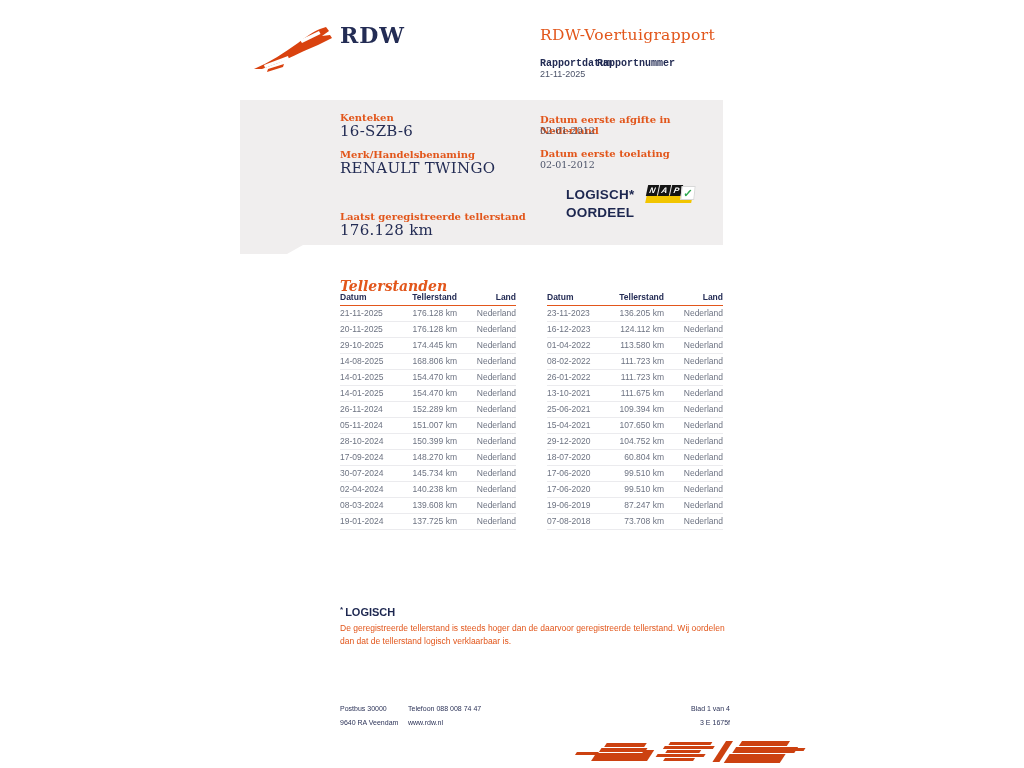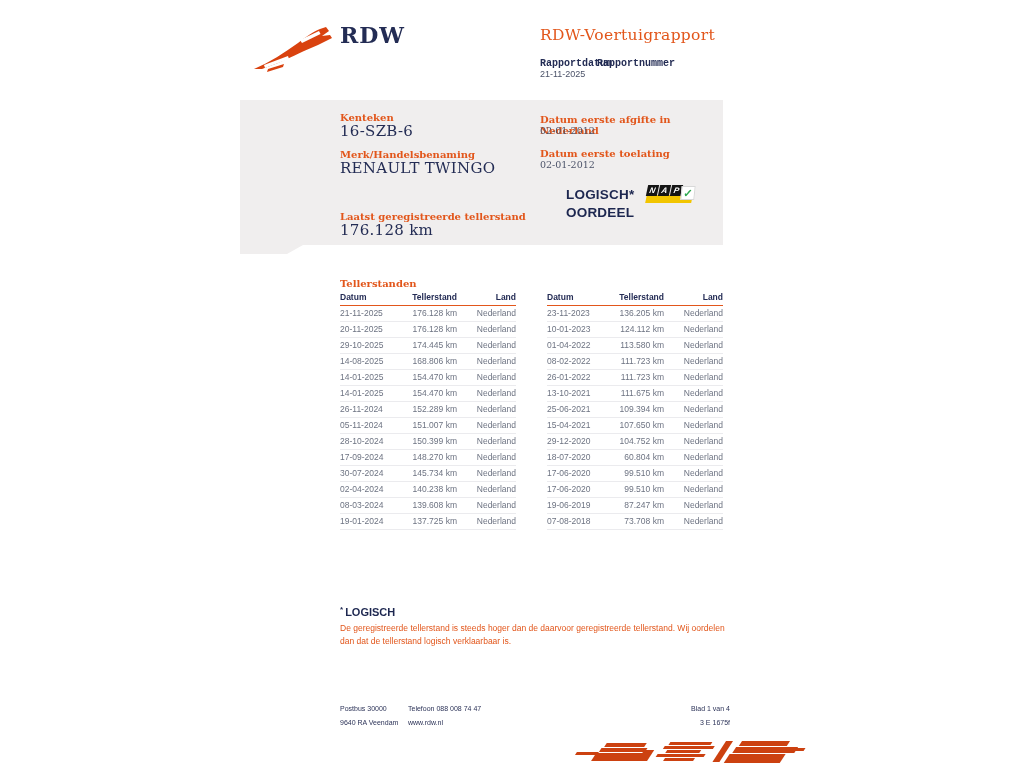--- a/index.html
+++ b/index.html
@@ -49,22 +49,22 @@
                background:#f2c500; transform:skewX(-12deg); }
   .nap-letters { position:absolute; left:0; top:0; display:flex; gap:1px; transform:skewX(-12deg); }
   .nap-letter { width:11px; height:11px; background:#141414; color:#fff; font-size:8px;
                 font-weight:bold; font-style:italic; display:flex; align-items:center;
                 justify-content:center; }
   .nap-check { position:absolute; right:0; top:1px; width:14px; height:14px; background:#fff;
                border:1px solid #d8d8d8; color:#2ea84f; font-size:11px; font-weight:bold;
                line-height:12px; text-align:center; transform:skewX(-6deg); }
 
   
-  .tbl-title { left:340px; top:278px; font-family:"DejaVu Serif", serif; font-size:10px;
-               font-weight:bold; color:#e2561b; }
+  .tbl-title { left:340px; top:278px; font-family:"DejaVu Serif", serif; font-size:14px;
+               font-weight:bold; color:#e2561b;font-style:italic; }
   table.km { border-collapse:collapse; table-layout:fixed; width:176px; font-size:8.5px; }
   table.km th { font-weight:bold; color:#242c55; text-align:left; padding:2px 0 3px 0;
                 border-bottom:1.5px solid #e2561b; }
   table.km td { color:#6d7382; padding:3px 0; border-bottom:1px solid #ebebee; line-height:9px; }
   table.km th:nth-child(1), table.km td:nth-child(1) { width:66px; }
   table.km th:nth-child(2), table.km td:nth-child(2) { width:51px; text-align:right; }
   table.km th:nth-child(3), table.km td:nth-child(3) { width:59px; text-align:right; }
   .tbl-left { left:340px; top:290px; }
   .tbl-right { left:547px; top:290px; }
 
@@ -220,21 +220,21 @@
         <th>Land</th>
       </tr>
     </thead>
     <tbody>
         <tr>
           <td>23-11-2023</td>
           <td>136.205 km</td>
           <td>Nederland</td>
         </tr>
         <tr>
-          <td>10-01-2023</td>
+          <td>16-12-2023</td>
           <td>124.112 km</td>
           <td>Nederland</td>
         </tr>
         <tr>
           <td>01-04-2022</td>
           <td>113.580 km</td>
           <td>Nederland</td>
         </tr>
         <tr>
           <td>08-02-2022</td>

